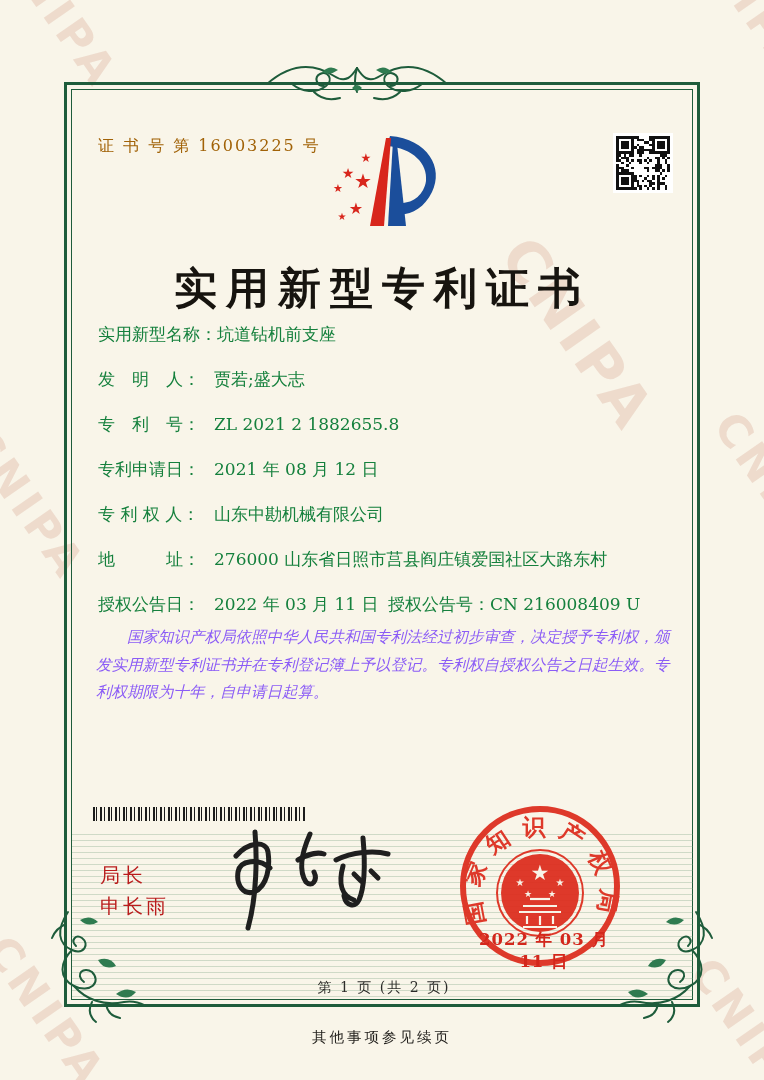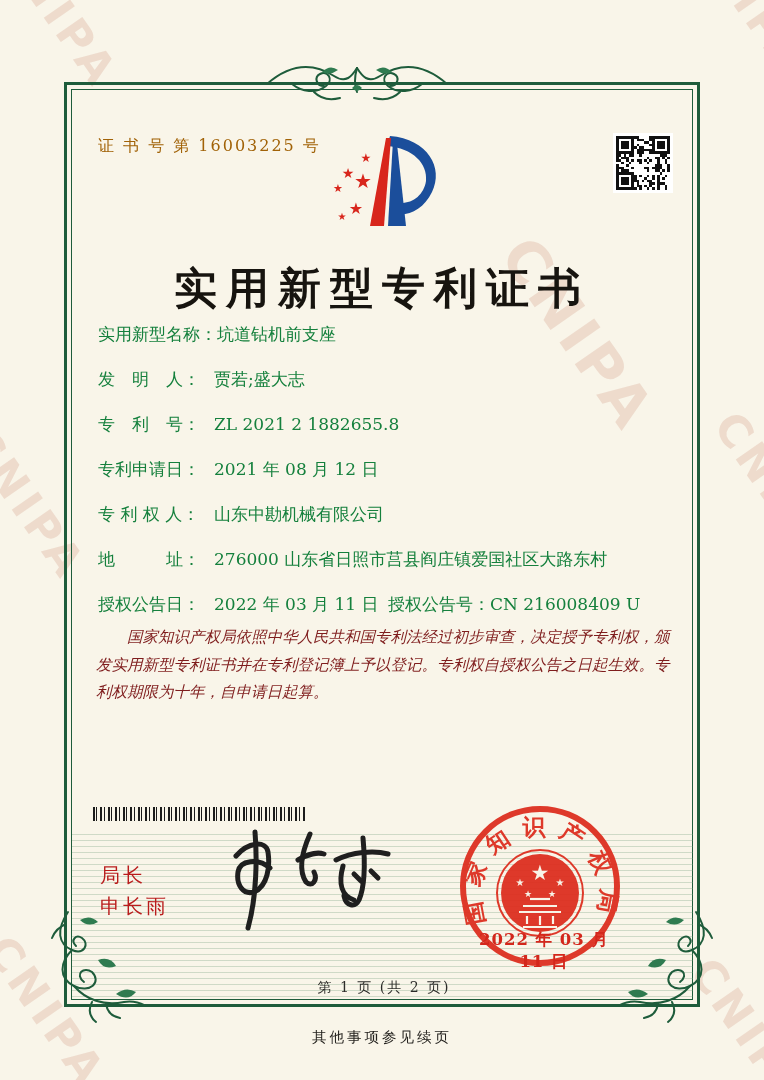--- a/index.html
+++ b/index.html
@@ -24,21 +24,21 @@
 
   .title{position:absolute;left:0;right:0;top:224px;text-align:center;
       font-size:43px;font-weight:700;letter-spacing:9px;color:#17140f;margin-top:36px;}
 
   .fields{position:absolute;left:98px;top:322px;width:570px;font-size:17px;color:#15803d;}
   .frow{position:relative;height:45px;line-height:24px;white-space:nowrap;}
   .flabel{display:inline-block;min-width:116px;}
   .fpair2{position:absolute;left:290px;top:0;}
 
   .body-text{position:absolute;left:96px;top:624px;width:580px;font-size:15.5px;
-      font-style:italic;line-height:1.78;color:#7f1d1d;}
+      font-style:italic;line-height:1.78;color:#8b5cf6;}
   .body-text p{margin:0;text-indent:2em;}
 
   .barcode{position:absolute;left:93px;top:807px;width:212px;height:14px;
       background:repeating-linear-gradient(90deg,#1c1c1c 0 2px,#f9f5e9 2px 3px,#1c1c1c 3px 4px,#f9f5e9 4px 7px,#1c1c1c 7px 9px,#f9f5e9 9px 11px,#1c1c1c 11px 12px,#f9f5e9 12px 15px);}
 
   .signer{position:absolute;left:100px;font-family:"Liberation Sans",sans-serif;
       font-size:20px;color:#b91c1c;letter-spacing:3px;}
   .signer.t{top:862px;} .signer.n{top:893px;}
 
   .signature{position:absolute;left:218px;top:824px;}

